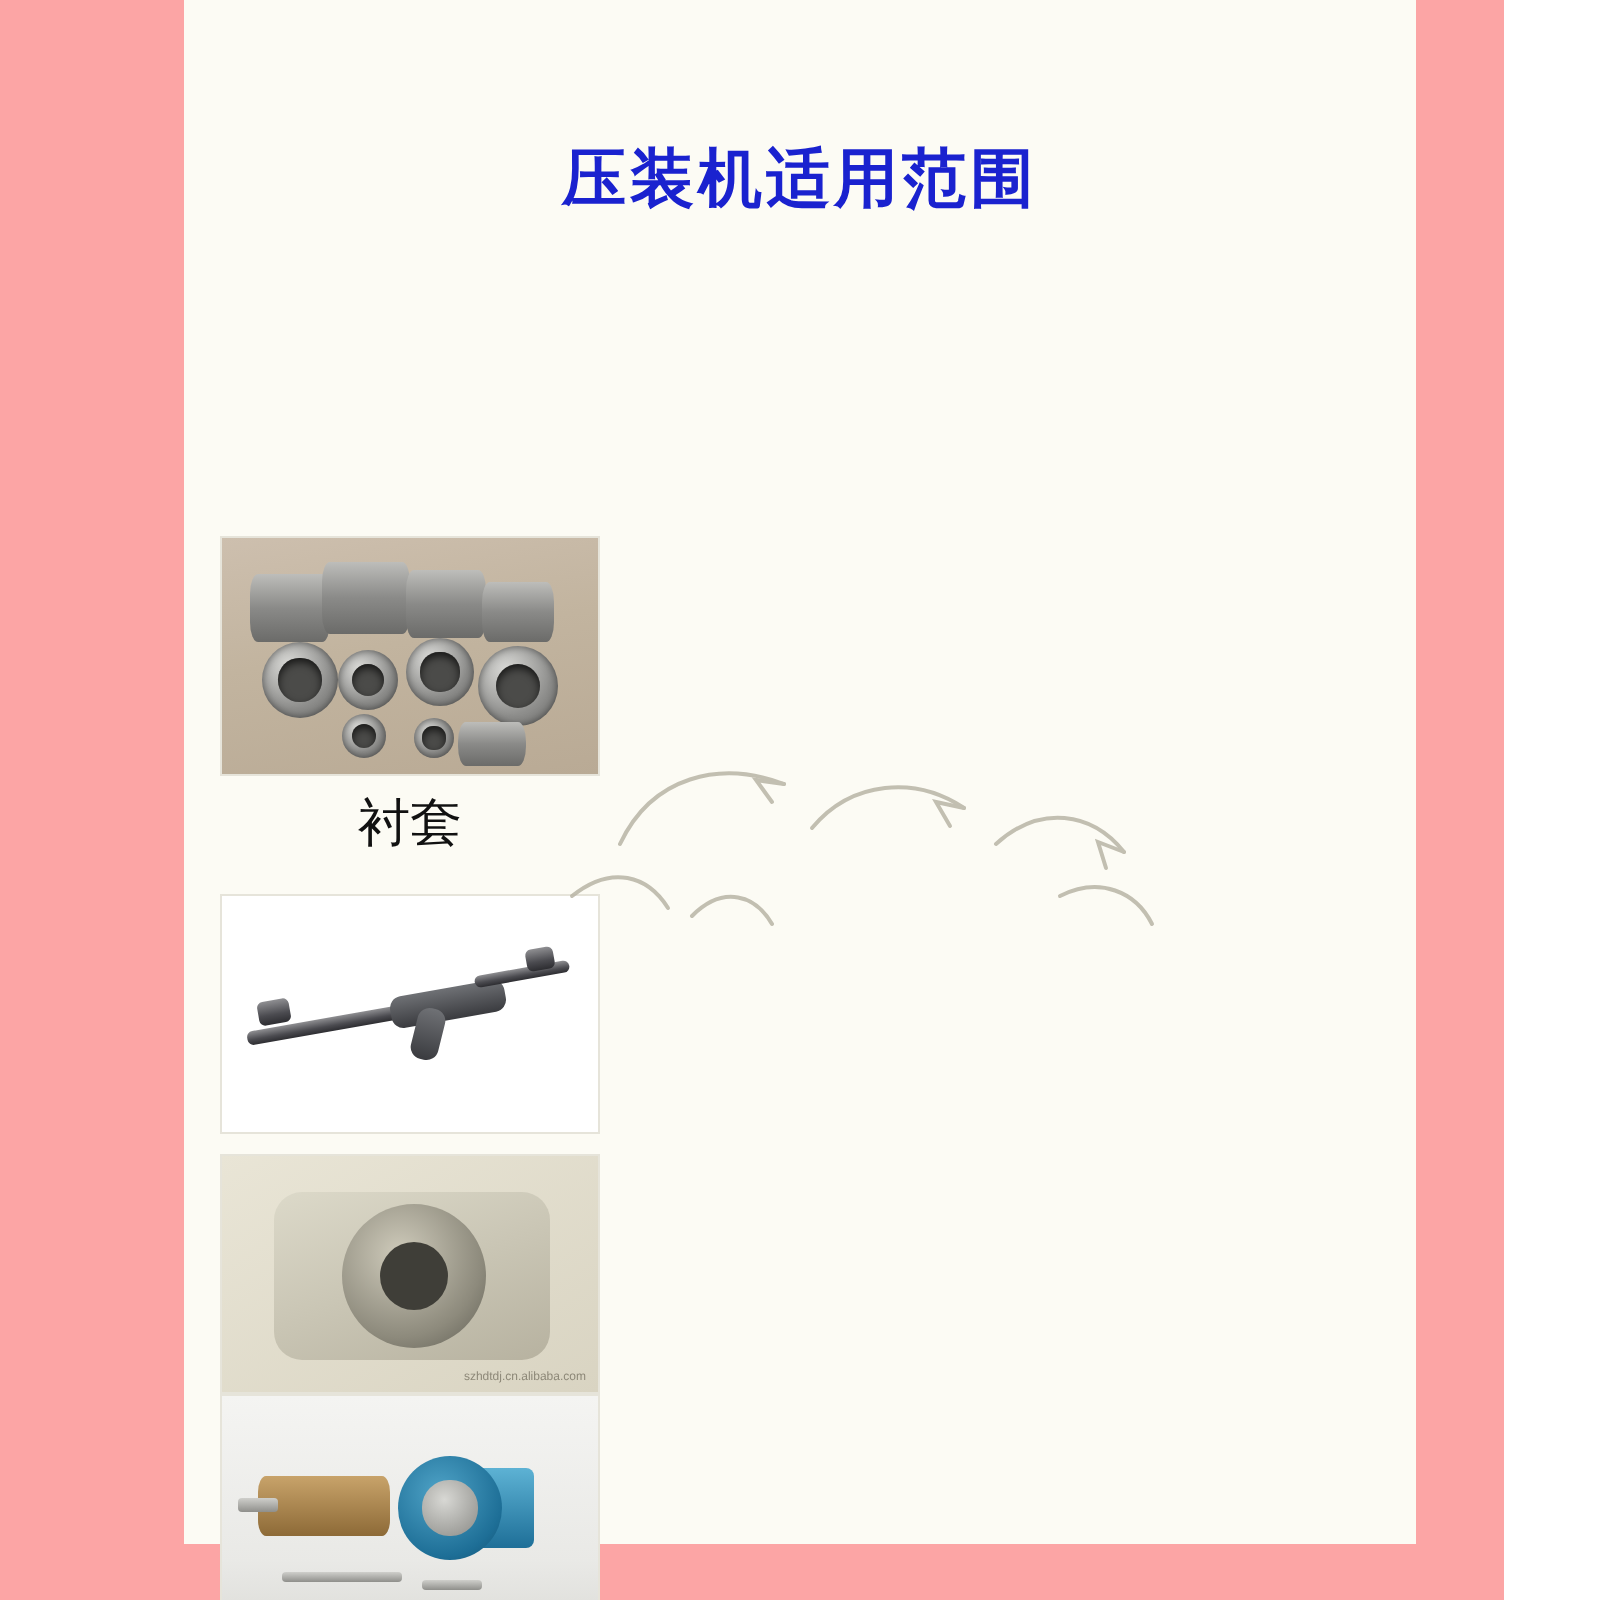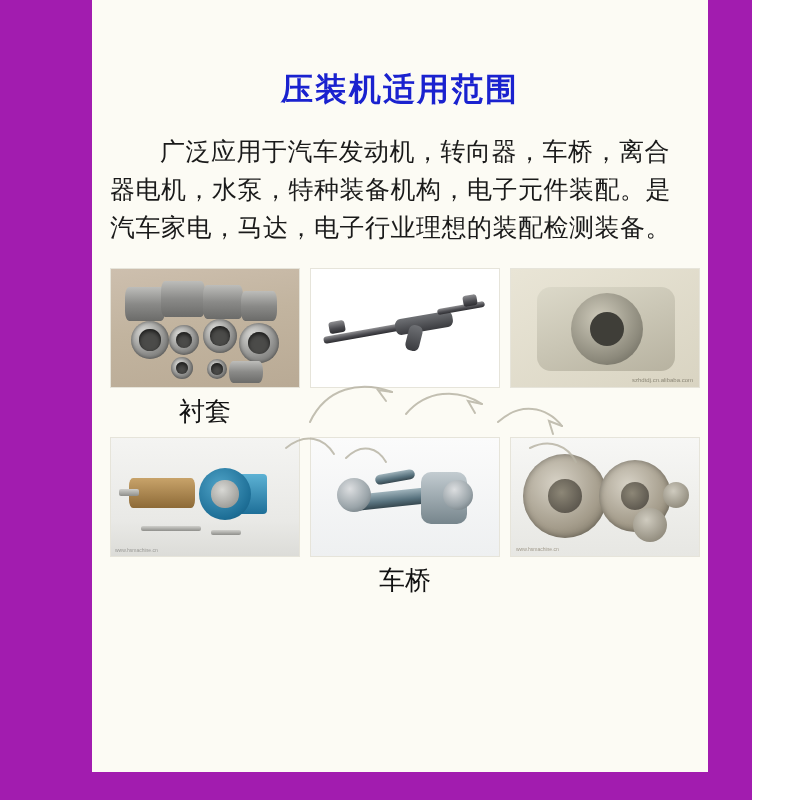--- a/index.html
+++ b/index.html
@@ -10,21 +10,21 @@
   body {
     width: 800px;
     height: 800px;
     font-family: "Liberation Sans", sans-serif;
     overflow: hidden;
   }
   .page {
     position: relative;
     width: 752px;
     height: 800px;
-    background: #a21caf;
+    background: #fca5a5;
   }
   
   .panel {
     position: absolute;
     left: 92px;
     top: 0px;
     width: 616px;
     height: 772px;
     background: #fcfbf4;
   }
@@ -53,21 +53,21 @@
     letter-spacing: 0.5px;
   }
   .grid {
     position: absolute;
     left: 18px;
     top: 268px;
     width: 592px;
   }
   .row {
     display: flex;
-    flex-direction: row;
+    flex-direction: column;
     justify-content: flex-start;
     gap: 10px;
   }
   .cell {
     width: 190px;
   }
   .thumb {
     width: 190px;
     height: 120px;
     border: 1px solid #e6e4da;
@@ -266,21 +266,20 @@
   }
 </style>
 </head>
 <body>
 
 <div class="page">
   <div class="panel">
 
     <div class="title">压装机适用范围</div>
 
-    <div class="paragraph">广泛应用于汽车发动机，转向器，车桥，离合器电机，水泵，特种装备机构，电子元件装配。是汽车家电，马达，电子行业理想的装配检测装备。</div>
 
     <div class="grid">
 
       <div class="row">
 
         <div class="cell">
           <div class="thumb img-bushings">
             <div class="tube" style="left:14px;  top:18px;  width:40px; height:34px;"></div>
             <div class="tube" style="left:50px;  top:12px;  width:44px; height:36px;"></div>
             <div class="tube" style="left:92px;  top:16px;  width:40px; height:34px;"></div>

